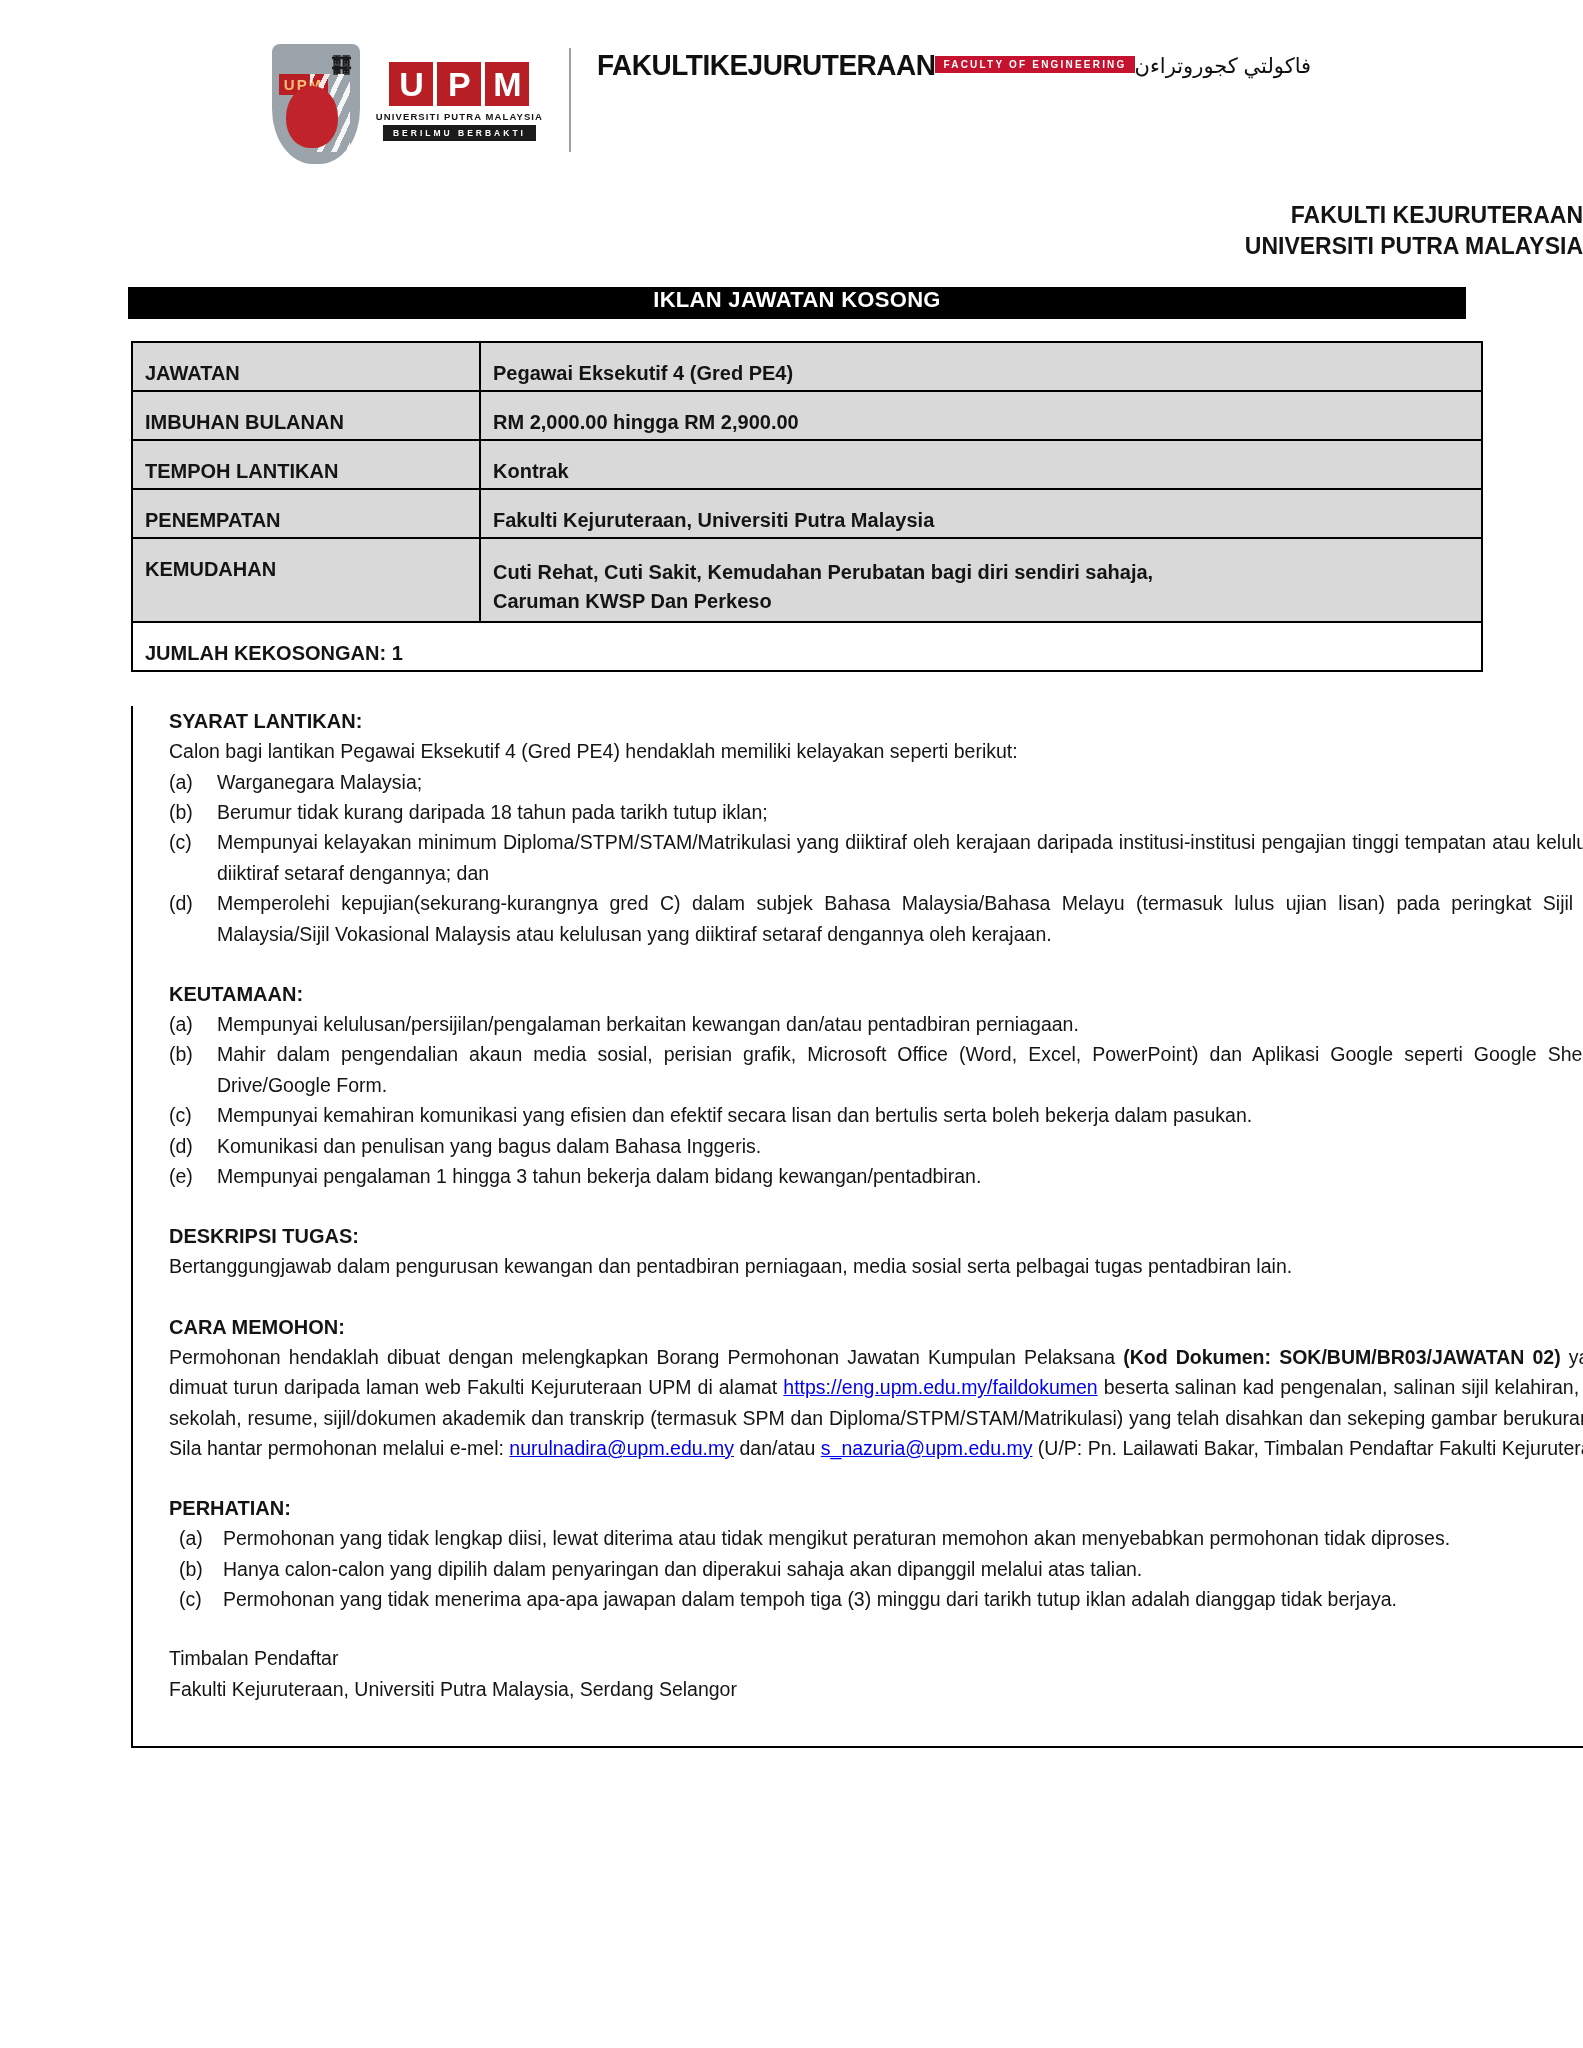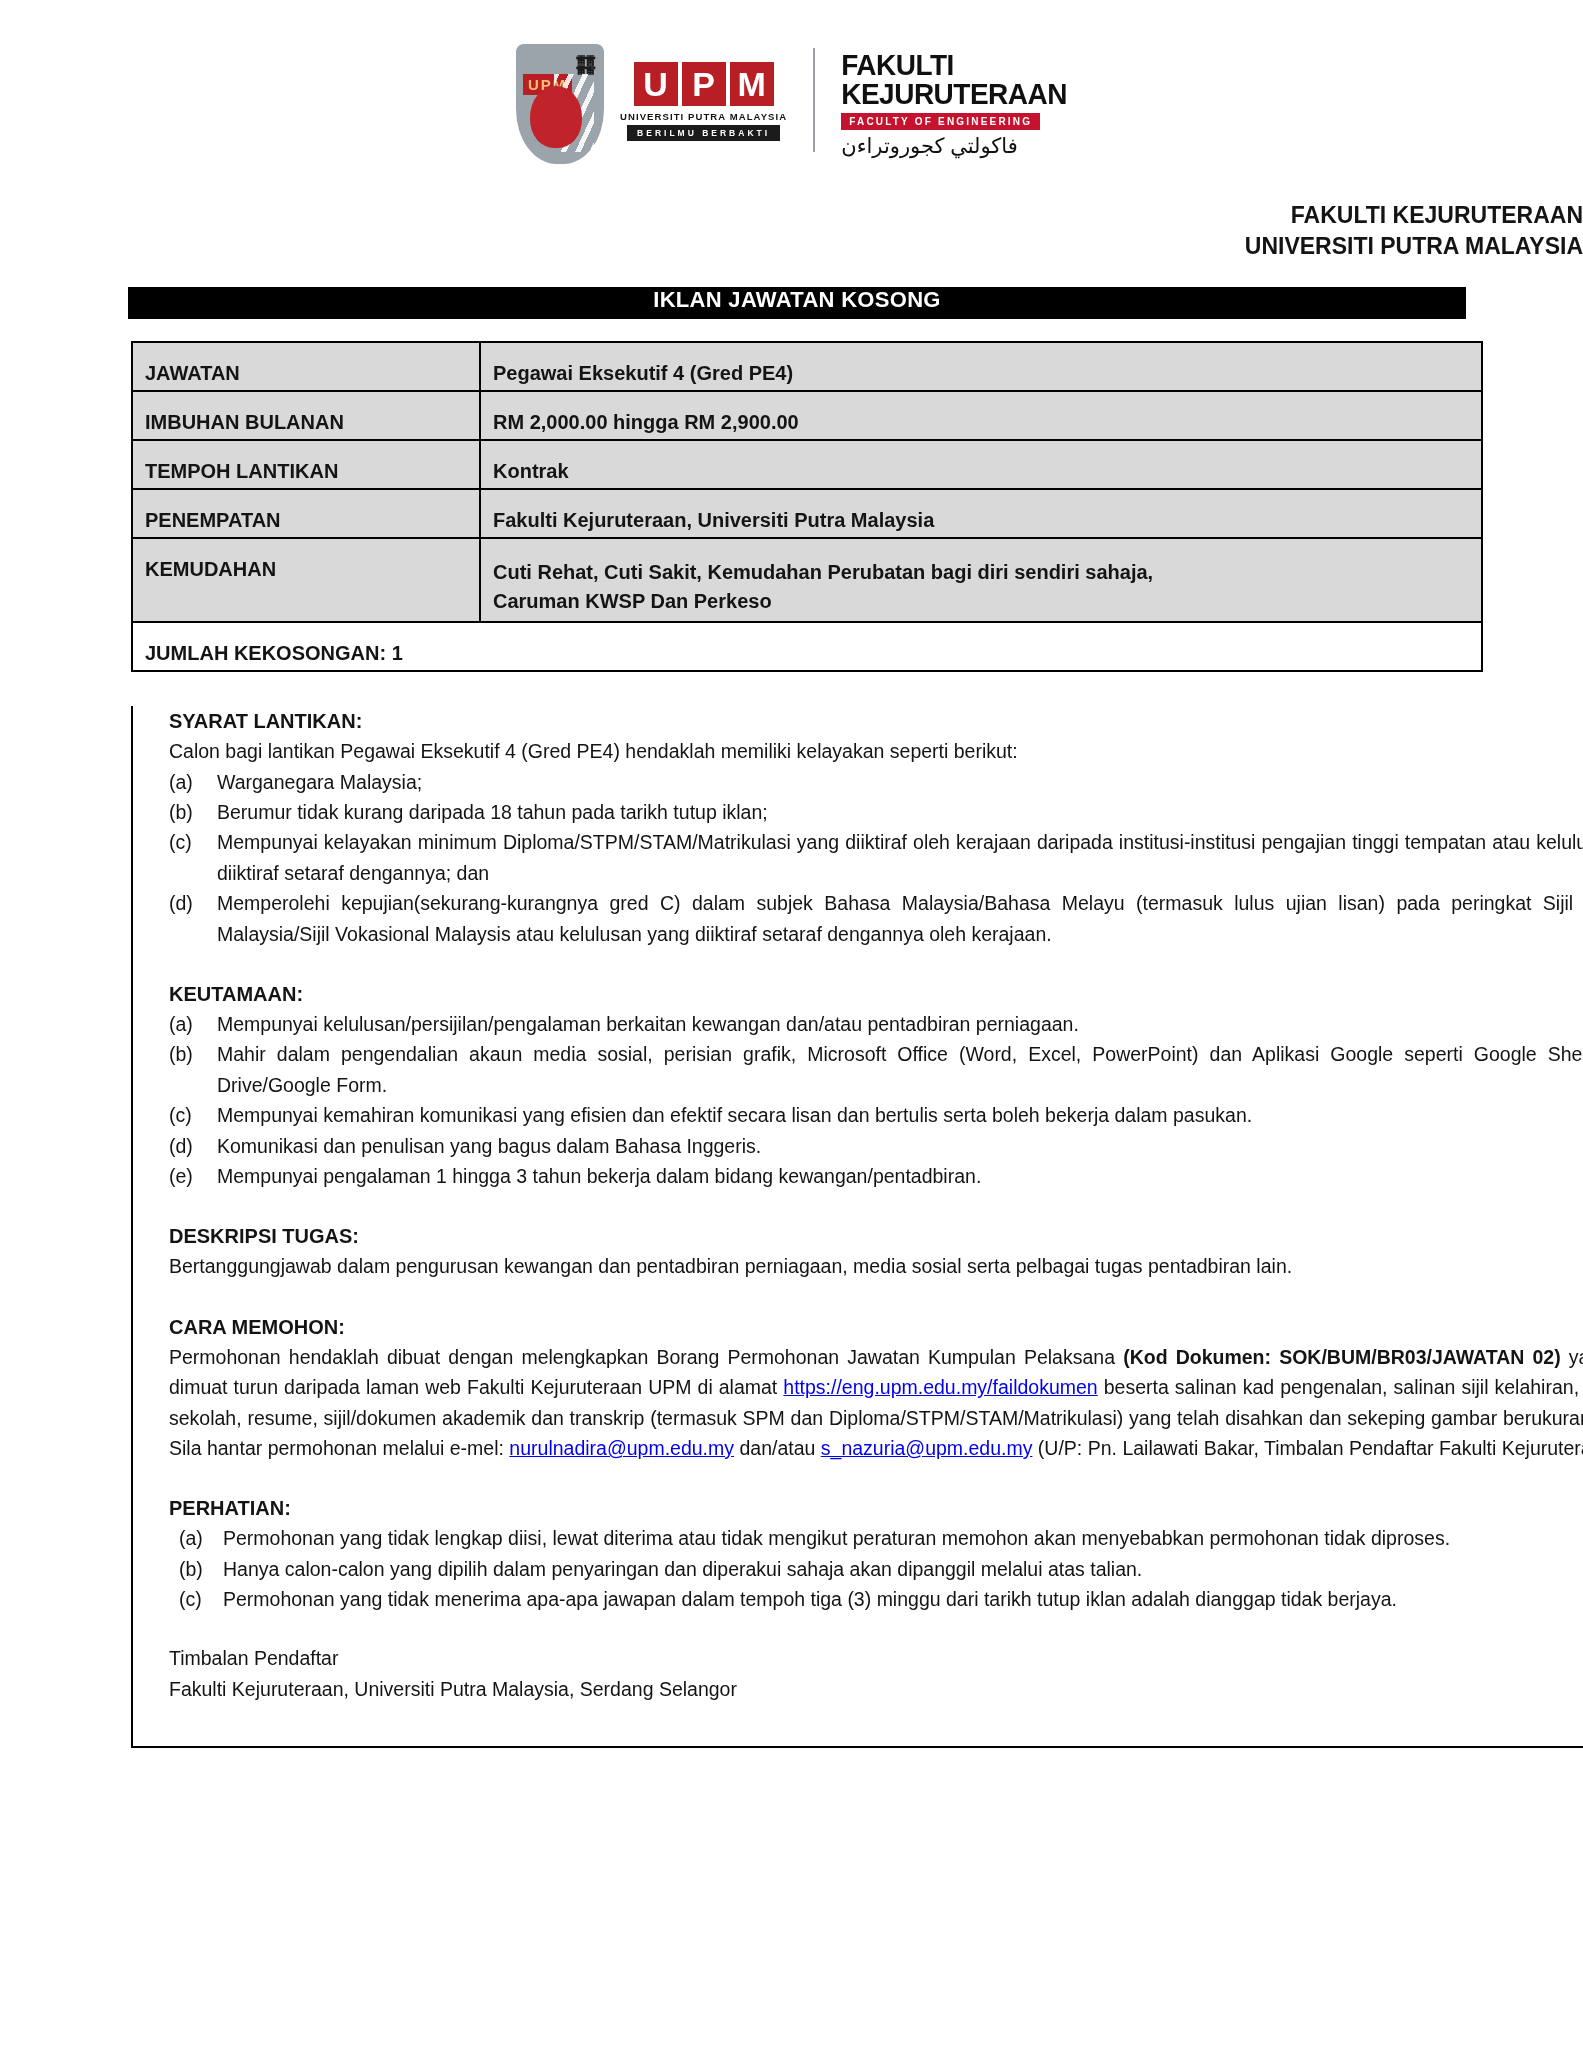--- a/index.html
+++ b/index.html
@@ -34,21 +34,21 @@
   .upm-sq {
     width:44px; height:44px; background:#b71f24; color:#fff; font-weight:bold;
     font-size:34px; display:flex; align-items:center; justify-content:center;
   }
   .upm-name { margin-top:5px; font-weight:bold; font-size:9.5px; letter-spacing:1.1px; white-space:nowrap; }
   .upm-tagline {
     margin-top:3px; background:#1b1b1b; color:#fff; font-weight:bold; font-size:8.5px;
     letter-spacing:3px; padding:3px 10px; white-space:nowrap;
   }
   .logo-divider { width:2px; height:104px; background:#9aa0a6; margin:4px 10px 0; flex:0 0 auto; }
-  .fac-block { display:flex; flex-direction:column; align-items:flex-start; padding-top:6px; flex:0 0 auto; }
+  .fac-block { display:flex; flex-direction:row; align-items:flex-start; padding-top:6px; flex:0 0 auto; }
   .fac-l1, .fac-l2 { font-weight:bold; font-size:28px; line-height:1.02; letter-spacing:-0.5px; color:#101010; transform:scaleY(1.08); transform-origin:left top; }
   .fac-en {
     margin-top:6px; background:#c4122f; color:#fff; font-weight:bold; font-size:10px;
     letter-spacing:2.2px; padding:3px 8px; white-space:nowrap;
   }
   .fac-jawi { margin-top:4px; font-size:21px; color:#101010; }
 
   
   .org-title { margin-top:24px; text-align:right; font-weight:bold; font-size:23px; line-height:1.33; }
 

